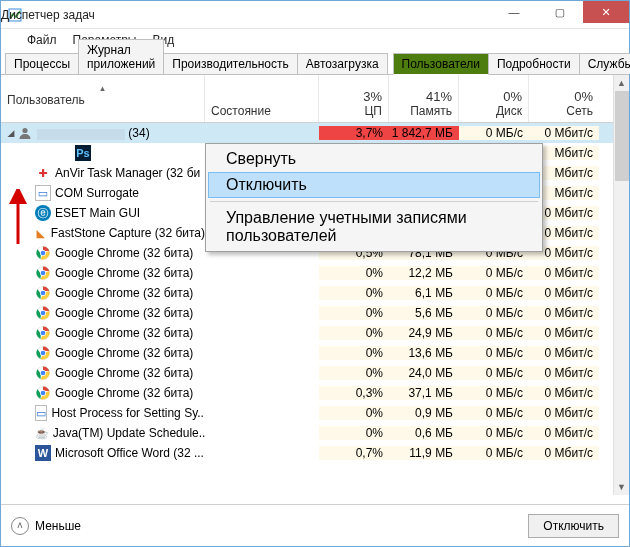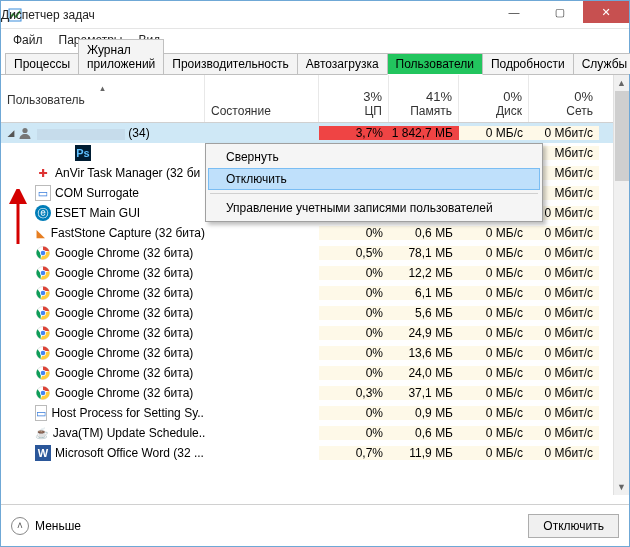--- a/index.html
+++ b/index.html
@@ -41,35 +41,35 @@
     position:absolute; right:0; top:0; display:flex;
   }
   .win-btn {
     width:46px; height:22px; display:flex; align-items:center; justify-content:center;
     font-size:11px; color:#333;
   }
   .win-btn.close { background:#c75050; color:#fff; width:46px;}
   
   .menubar {
     height:22px; display:flex; align-items:center; gap:4px;
-    padding:0 6px; font-size:12px; color:#222;
+    padding:0 20px; font-size:12px; color:#222;
   }
   .menubar span { padding:2px 6px; }
   
   .tabs {
     display:flex; border-bottom:1px solid #c0c0c0; background:#fff;
     padding-left:4px; height:24px; align-items:flex-end;
   }
   .tab {
     padding:3px 8px 3px 8px; font-size:12px;
     border:1px solid #c0c0c0; border-bottom:none;
     background:#f4f4f4; margin-right:-1px;
   }
   .tab.active {
-    background:#22c55e; border-bottom:1px solid #fff; position:relative; top:1px;
+    background:#4d7c0f; border-bottom:1px solid #fff; position:relative; top:1px;margin-left:6px;
   }
   
   .table-area { position:relative; height:420px; }
   .col-headers {
     display:flex; border-bottom:1px solid #d0d0d0;
     height:48px; align-items:flex-end; font-size:12px; color:#333;
   }
   .col {
     border-right:1px solid #e8e8e8; height:100%; display:flex;
     flex-direction:column; justify-content:flex-end; padding:2px 6px 4px 6px;
@@ -121,21 +121,21 @@
     background:#f0f0f0; font-size:12px;
   }
   
   .context-menu {
     position:absolute; left:204px; top:142px; width:338px;
     background:#f5f5f5; border:1px solid #a0a0a0;
     box-shadow:3px 3px 4px rgba(0,0,0,.25);
     padding:2px; z-index:10;
   }
   .cm-item {
-    padding:4px 18px; font-size:12px;
+    padding:4px 18px; font-size:16px;
   }
   .cm-item.highlight { background:#bfe0fb; border:1px solid #7abdf3; padding:3px 17px;}
   .cm-sep { height:1px; background:#d0d0d0; margin:3px 2px;}
   
   .red-arrow {
     position:absolute; left:6px; top:188px; z-index:5;
   }
   
   .user-svg { fill:#777; }
   .blur-name {

